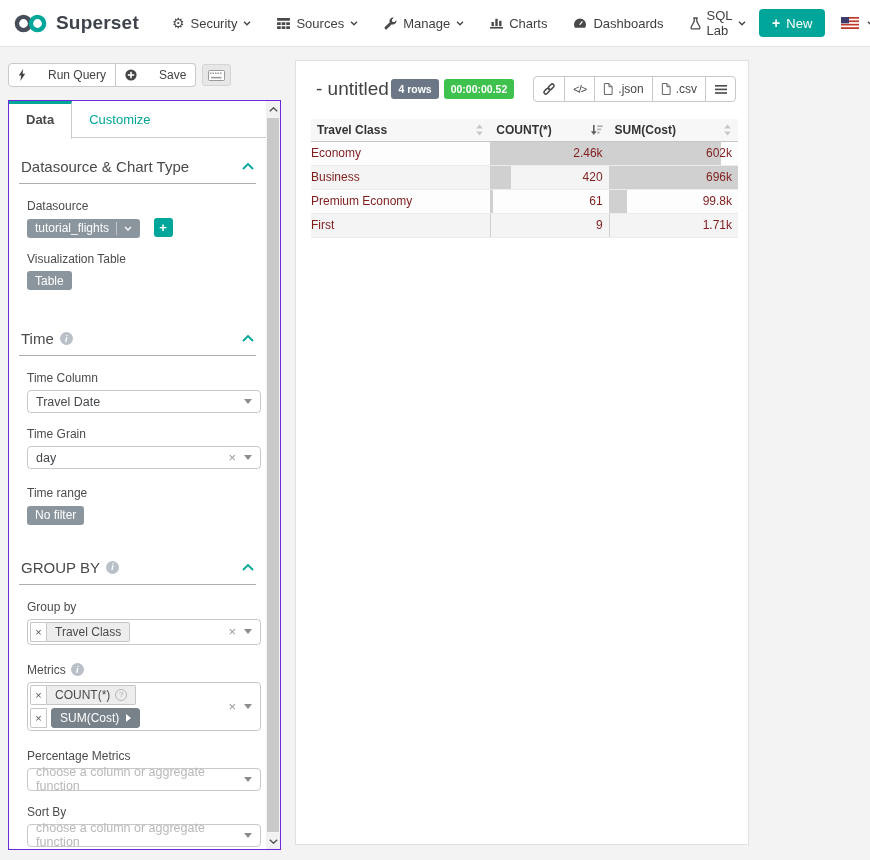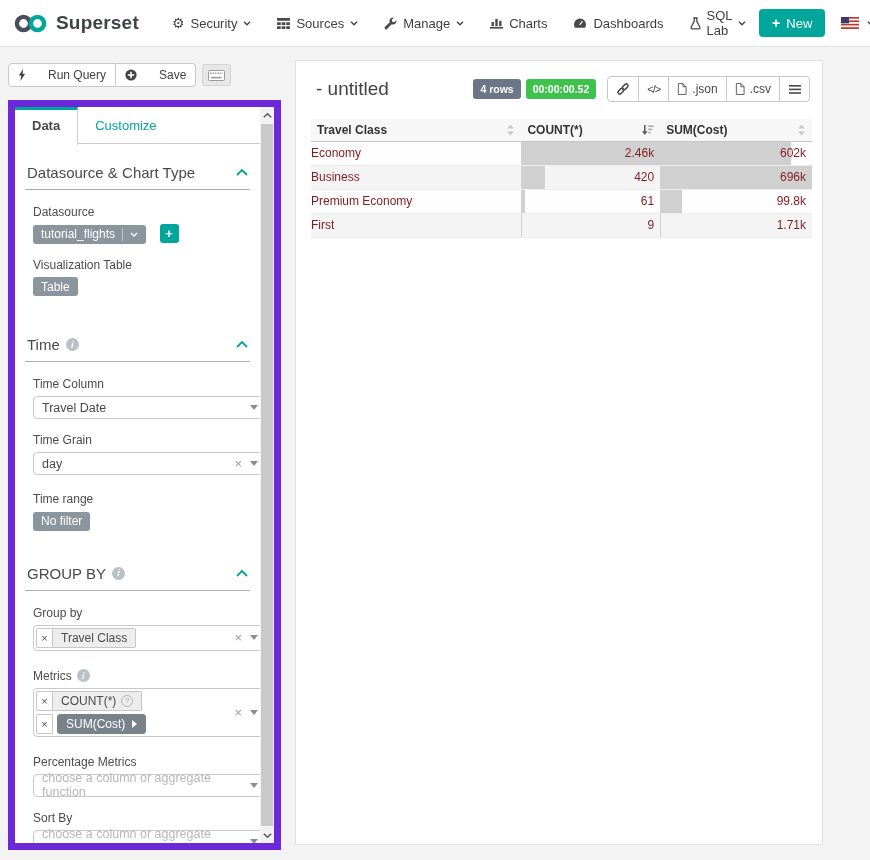--- a/index.html
+++ b/index.html
@@ -30,21 +30,21 @@
   .btn-row { position:absolute; top:63px; left:8px; display:flex; align-items:center; }
   .btn { height:24px; border:1px solid #c9c9c9; background:#fff; font-size:12px; color:#434343;
          display:flex; align-items:center; gap:22px; padding:0 9px; cursor:pointer;
          font-family:"Liberation Sans", sans-serif; }
   .btn-run { border-radius:4px 0 0 4px; }
   .btn-save { border-left:none; border-radius:0 4px 4px 0; }
   .btn-kbd { margin-left:6px; background:#e7e7e7; border:1px solid #d4d4d4; border-radius:3px;
              padding:0 5px; height:22px; }
 
   .panel { position:absolute; left:8px; top:100px; width:273px; height:750px; background:#fff;
-           border:7px solid #6d28d9; }
+           border:1px solid #6d28d9; }
   .tab-bar { position:absolute; top:0; left:0; right:14px; height:37px; border-bottom:1px solid #ccc;
              display:flex; background:#fff; }
   .tab { padding:0 17px; line-height:37px; font-size:13px; cursor:pointer; }
   .tab.active { font-weight:bold; color:#484848; border-top:3px solid #00a699; line-height:32px;
                 border-right:1px solid #ccc; background:#fff; height:38px; }
   .tab.inactive { color:#00a699; }
   .panel-body { position:absolute; top:37px; left:0; right:14px; bottom:0; padding:20px 10px 0 10px;
                 overflow:hidden; }
 
   .sec-head { display:flex; justify-content:space-between; align-items:center; font-size:15px;
@@ -87,27 +87,27 @@
            font-size:8px; display:inline-flex; align-items:center; justify-content:center; }
   .caret-rt { width:0; height:0; border-top:4px solid transparent; border-bottom:4px solid transparent;
               border-left:5px solid #fff; }
 
   .scrollbar { position:absolute; top:0; right:0; bottom:0; width:14px; background:#f4f4f4; }
   .sb-btn { height:16px; display:flex; align-items:center; justify-content:center; background:#f1f1f1; cursor:pointer; }
   .sb-btn.down { position:absolute; bottom:0; left:0; right:0; }
   .sb-thumb { position:absolute; top:17px; bottom:17px; left:1px; right:1px; background:#c9c9c9; cursor:pointer; }
 
   
-  .chart-card { position:absolute; left:295px; top:60px; width:528px; height:785px; background:#fff;
+  .chart-card { position:absolute; left:295px; top:60px; width:454px; height:785px; background:#fff;
                 border:1px solid #e0e0e0; }
   .chart-head { display:flex; align-items:center; padding:15px 12px 0 20px; }
   .chart-title { font-size:19px; color:#434343; flex:1; }
   .badge { font-size:10.5px; font-weight:bold; color:#fff; padding:4px 7px; border-radius:3px; white-space:nowrap; }
   .badge.gray { background:#6b7687; margin-right:5px; }
-  .badge.green { background:#3fc24d; margin-right:11px; }
+  .badge.green { background:#3fc24d; margin-right:19px; }
   .btn-group { display:flex; }
   .tbtn { height:26px; min-width:31px; padding:0 8px; background:#fff; border:1px solid #c9c9c9;
           margin-left:-1px; display:flex; align-items:center; justify-content:center; gap:5px;
           font-size:12px; color:#484848; cursor:pointer; font-family:"Liberation Sans", sans-serif; }
   .tbtn.first { border-radius:4px 0 0 4px; margin-left:0; }
   .tbtn.last { border-radius:0 4px 4px 0; }
   .code-glyph { font-size:11px; color:#4a4a4a; letter-spacing:-1px; }
 
   .table-wrap { margin:17px 10px 0 15px; }
   table.viz { width:100%; border-collapse:collapse; font-size:12px; table-layout:fixed; }

